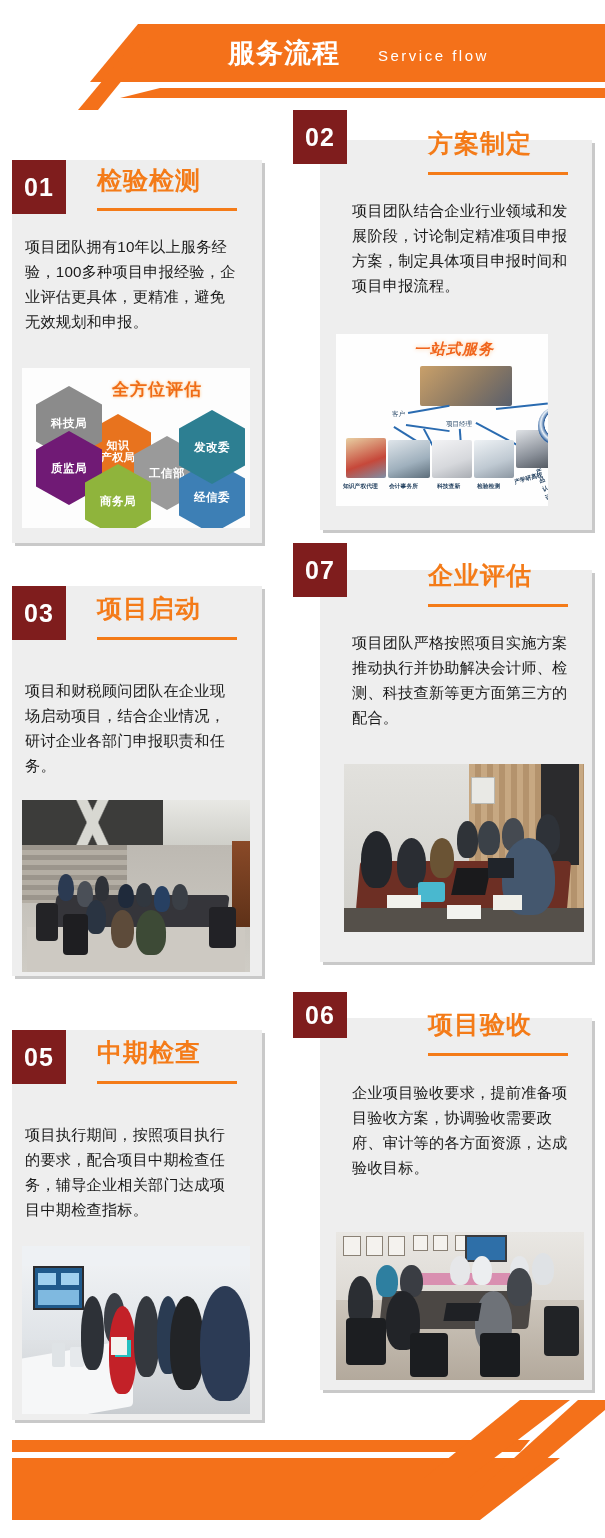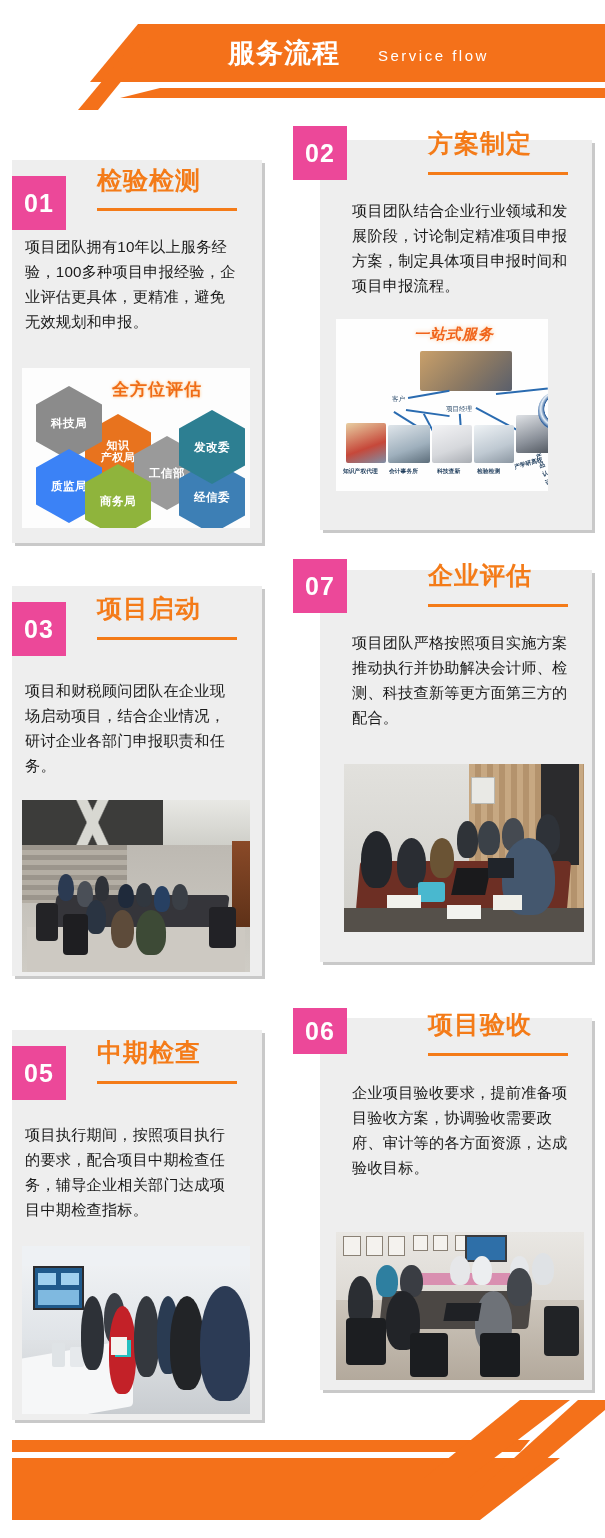--- a/index.html
+++ b/index.html
@@ -20,25 +20,24 @@
   }
   .header-sub {
     position: absolute; left: 378px; top: 48px;
     font-size: 15px; color: #ffffff; letter-spacing: 2.5px;
     line-height: 1;
   }
 
   
   .card { position: absolute; background: #eeeeee; box-shadow: 3px 3px 0 0 #c9c9c9; }
   .badge {
-    position: absolute; background: #ec4899; color: #fff;
+    position: absolute; background: #7f1d1d; color: #fff;
     font-size: 25px; font-weight: bold; letter-spacing: 1px;
     display: flex; align-items: center; justify-content: center;
     z-index: 5;
-    margin-top: 16px;
   }
   .card-title {
     position: absolute; color: #f47b18; font-weight: bold;
     font-size: 25px; letter-spacing: 1px; line-height: 1;
   }
   .title-rule {
     position: absolute; height: 3px; background: #f47b18;
   }
   .card-body {
     position: absolute; color: #1a1a1a; font-size: 15.2px;
@@ -105,21 +104,21 @@
 
 <div class="hexwrap" style="left:22px; top:368px; width:228px; height:160px;">
   <div class="hexttl" style="left:90px; top:10px;">全方位评估</div>
   <div class="hex" style="left:63px; top:46px; background:#e8731e; font-size:11px; line-height:12px;">
     <span style="white-space:pre-line">知识
 产权局</span>
   </div>
   <div class="hex" style="left:14px; top:18px; background:#8b8b8b;">
     <span>科技局</span>
   </div>
-  <div class="hex" style="left:14px; top:81px; background:#3b82f6;">
+  <div class="hex" style="left:14px; top:63px; background:#701a75;">
     <span>质监局</span>
   </div>
   <div class="hex" style="left:112px; top:68px; background:#9a9a9a;">
     <span>工信部</span>
   </div>
   <div class="hex" style="left:63px; top:96px; background:#8fb43c;">
     <span>商务局</span>
   </div>
   <div class="hex" style="left:157px; top:92px; background:#3d7fb5;">
     <span>经信委</span>
@@ -128,21 +127,21 @@
     <span>发改委</span>
   </div>
 </div>
 
 <div class="card" style="left:320px; top:140px; width:272px; height:390px;"></div>
 <div class="badge" style="left:293px; top:110px; width:54px; height:54px;">02</div>
 <div class="card-title" style="left:428px; top:131px;">方案制定</div>
 <div class="title-rule" style="left:428px; top:172px; width:140px;"></div>
 <div class="card-body" style="left:352px; top:198px; width:226px;">项目团队结合企业行业领域和发展阶段，讨论制定精准项目申报方案，制定具体项目申报时间和项目申报流程。</div>
 
-<div class="onestop" style="left:336px; top:319px; width:212px; height:172px;">
+<div class="onestop" style="left:336px; top:334px; width:212px; height:172px;">
   <div class="os-title" style="left:78px; top:6px;">一站式服务</div>
 
   <div class="os-node" style="left:84px; top:32px; width:92px; height:40px; background:linear-gradient(135deg,#c9a06a,#8d7a63 55%,#5a5f6b);"></div>
   <div class="os-label" style="left:56px; top:76px;">客户</div>
   <div class="os-label" style="left:110px; top:86px;">项目经理</div>
 
   <div class="os-arrow" style="left:72px; top:78px; width:42px; transform:rotate(-10deg);"></div>
   <div class="os-arrow" style="left:70px; top:90px; width:44px; transform:rotate(8deg);"></div>
   <div class="os-arrow" style="left:58px; top:92px; width:40px; transform:rotate(32deg);"></div>
   <div class="os-arrow" style="left:88px; top:94px; width:38px; transform:rotate(62deg);"></div>

